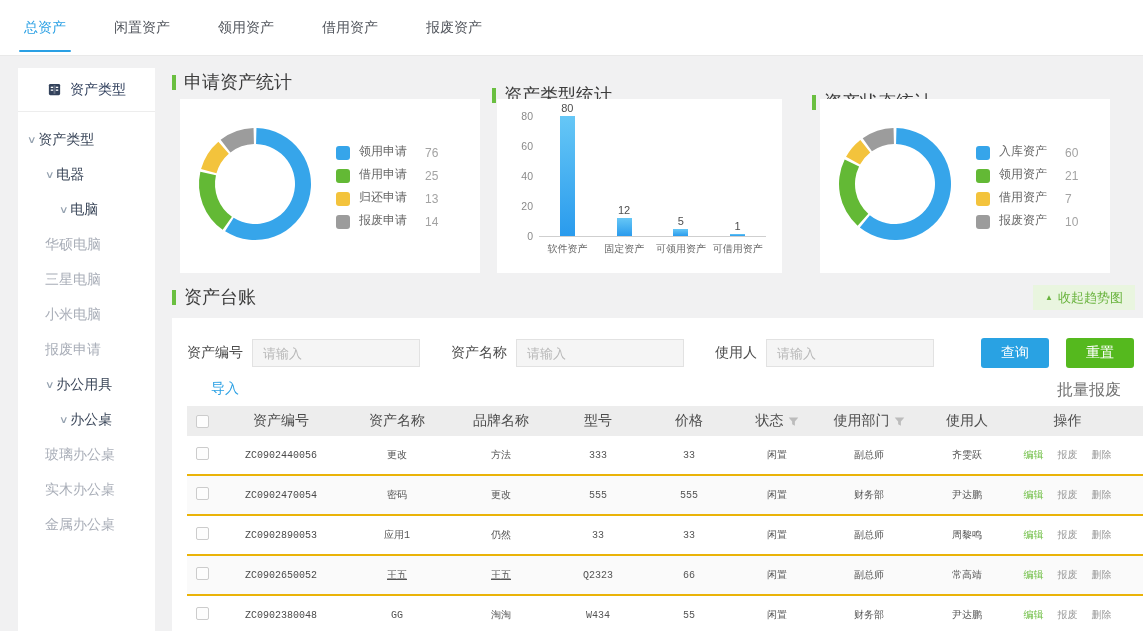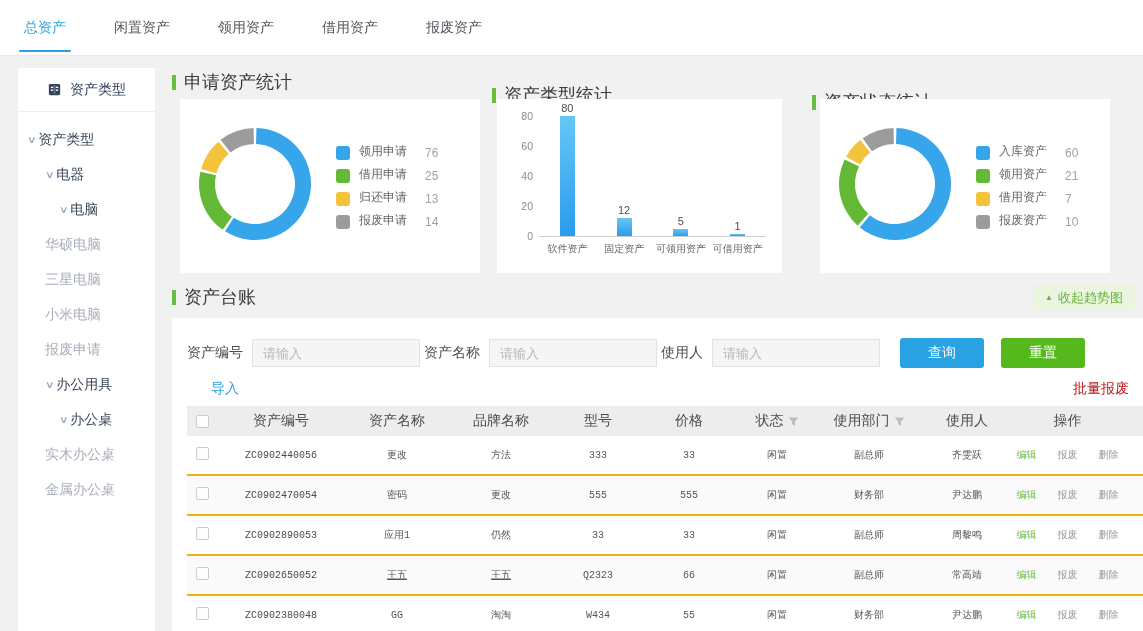--- a/index.html
+++ b/index.html
@@ -52,43 +52,43 @@
   .bar-cat { flex:1; text-align:center; font-size:10px; color:#666; }
   
   .collapse-btn { position:absolute; right:8px; top:285px; height:25px; background:#e9f5df;
     color:#69b33e; font-size:13px; display:flex; align-items:center; gap:5px; padding:0 12px;
     cursor:pointer; border:none; }
   .collapse-btn .tri { font-size:8px; }
   .panel { position:absolute; left:172px; top:318px; width:1071px; bottom:0; background:#fff; }
   .filters { position:absolute; top:20px; left:15px; right:15px; display:flex; align-items:center; }
   .filter-label { font-size:14px; color:#4c4c4c; margin-right:9px; white-space:nowrap; }
   .filter-input { width:168px; height:28px; background:#f5f5f5; border:1px solid #e2e2e2;
-    font-size:13px; padding:0 10px; color:#333; margin-right:4px;
+    font-size:13px; padding:0 10px; color:#333; margin-right:31px;
     font-family:"Liberation Sans","DejaVu Sans",sans-serif; }
   .filter-input::placeholder { color:#b8b8b8; }
   .btn { height:30px; border:none; border-radius:3px; color:#fff; font-size:14px;
-    padding:0 28px; cursor:pointer; font-family:inherit; }
+    padding:0 20px; cursor:pointer; font-family:inherit; }
   .btn-search { background:#29a2e3; margin-left:16px; }
   .btn-reset { background:#55b91e; margin-left:17px; }
   .link-import { position:absolute; top:62px; left:15px; font-size:14px; color:#2aa0e4; cursor:pointer;margin-left:24px; }
   .batch-links { position:absolute; top:62px; right:18px; display:flex; gap:40px; }
-  .batch-links span { font-size:14px; color:#b91c1c; cursor:pointer; }
+  .batch-links span { font-size:16px; color:#737373; cursor:pointer; }
   
   .table { position:absolute; top:88px; left:15px; right:15px; }
   .tgrid { display:grid; grid-template-columns:30px 128px 104px 104px 90px 92px 84px 100px 96px 105px; align-items:center; }
   .thead { height:30px; background:#ededed; font-size:14px; color:#4c4c4c; }
   .thead > div { display:flex; align-items:center; justify-content:center; gap:4px; }
   .trow { height:40px; border-bottom:2px solid #eab308; font-size:10px; color:#555; background:#fff;font-family:Liberation Mono, monospace; }
   .trow.alt { background:#fafafa; }
   .trow > div { text-align:center; }
   .cell-code { color:#4a4a4a; }
   .u { text-decoration:underline; }
   .cb { width:13px; height:13px; border:1px solid #ccc; border-radius:2px; background:#fdfdfd;
     display:inline-block; cursor:pointer; }
-  .actions { display:flex; justify-content:center; gap:21px; }
+  .actions { display:flex; justify-content:center; gap:14px; }
   .act-edit { color:#6fbf45; cursor:pointer; }
   .act-gray { color:#9b9b9b; cursor:pointer; }
 </style>
 </head>
 <body>
 
 <div class="tabbar">
     <div class="tab active">总资产</div>
     <div class="tab">闲置资产</div>
     <div class="tab">领用资产</div>
@@ -132,20 +132,23 @@
       <div class="tree-item lv3 leaf">
         <span>报废申请</span>
       </div>
       <div class="tree-item lv1">
         <span class="caret">∨</span>
         <span>办公用具</span>
       </div>
       <div class="tree-item lv2">
         <span class="caret">∨</span>
         <span>办公桌</span>
+      </div>
+      <div class="tree-item lv3 leaf">
+        <span>玻璃办公桌</span>
       </div>
       <div class="tree-item lv3 leaf">
         <span>实木办公桌</span>
       </div>
       <div class="tree-item lv3 leaf">
         <span>金属办公桌</span>
       </div>
     </div>
 </div>
 

